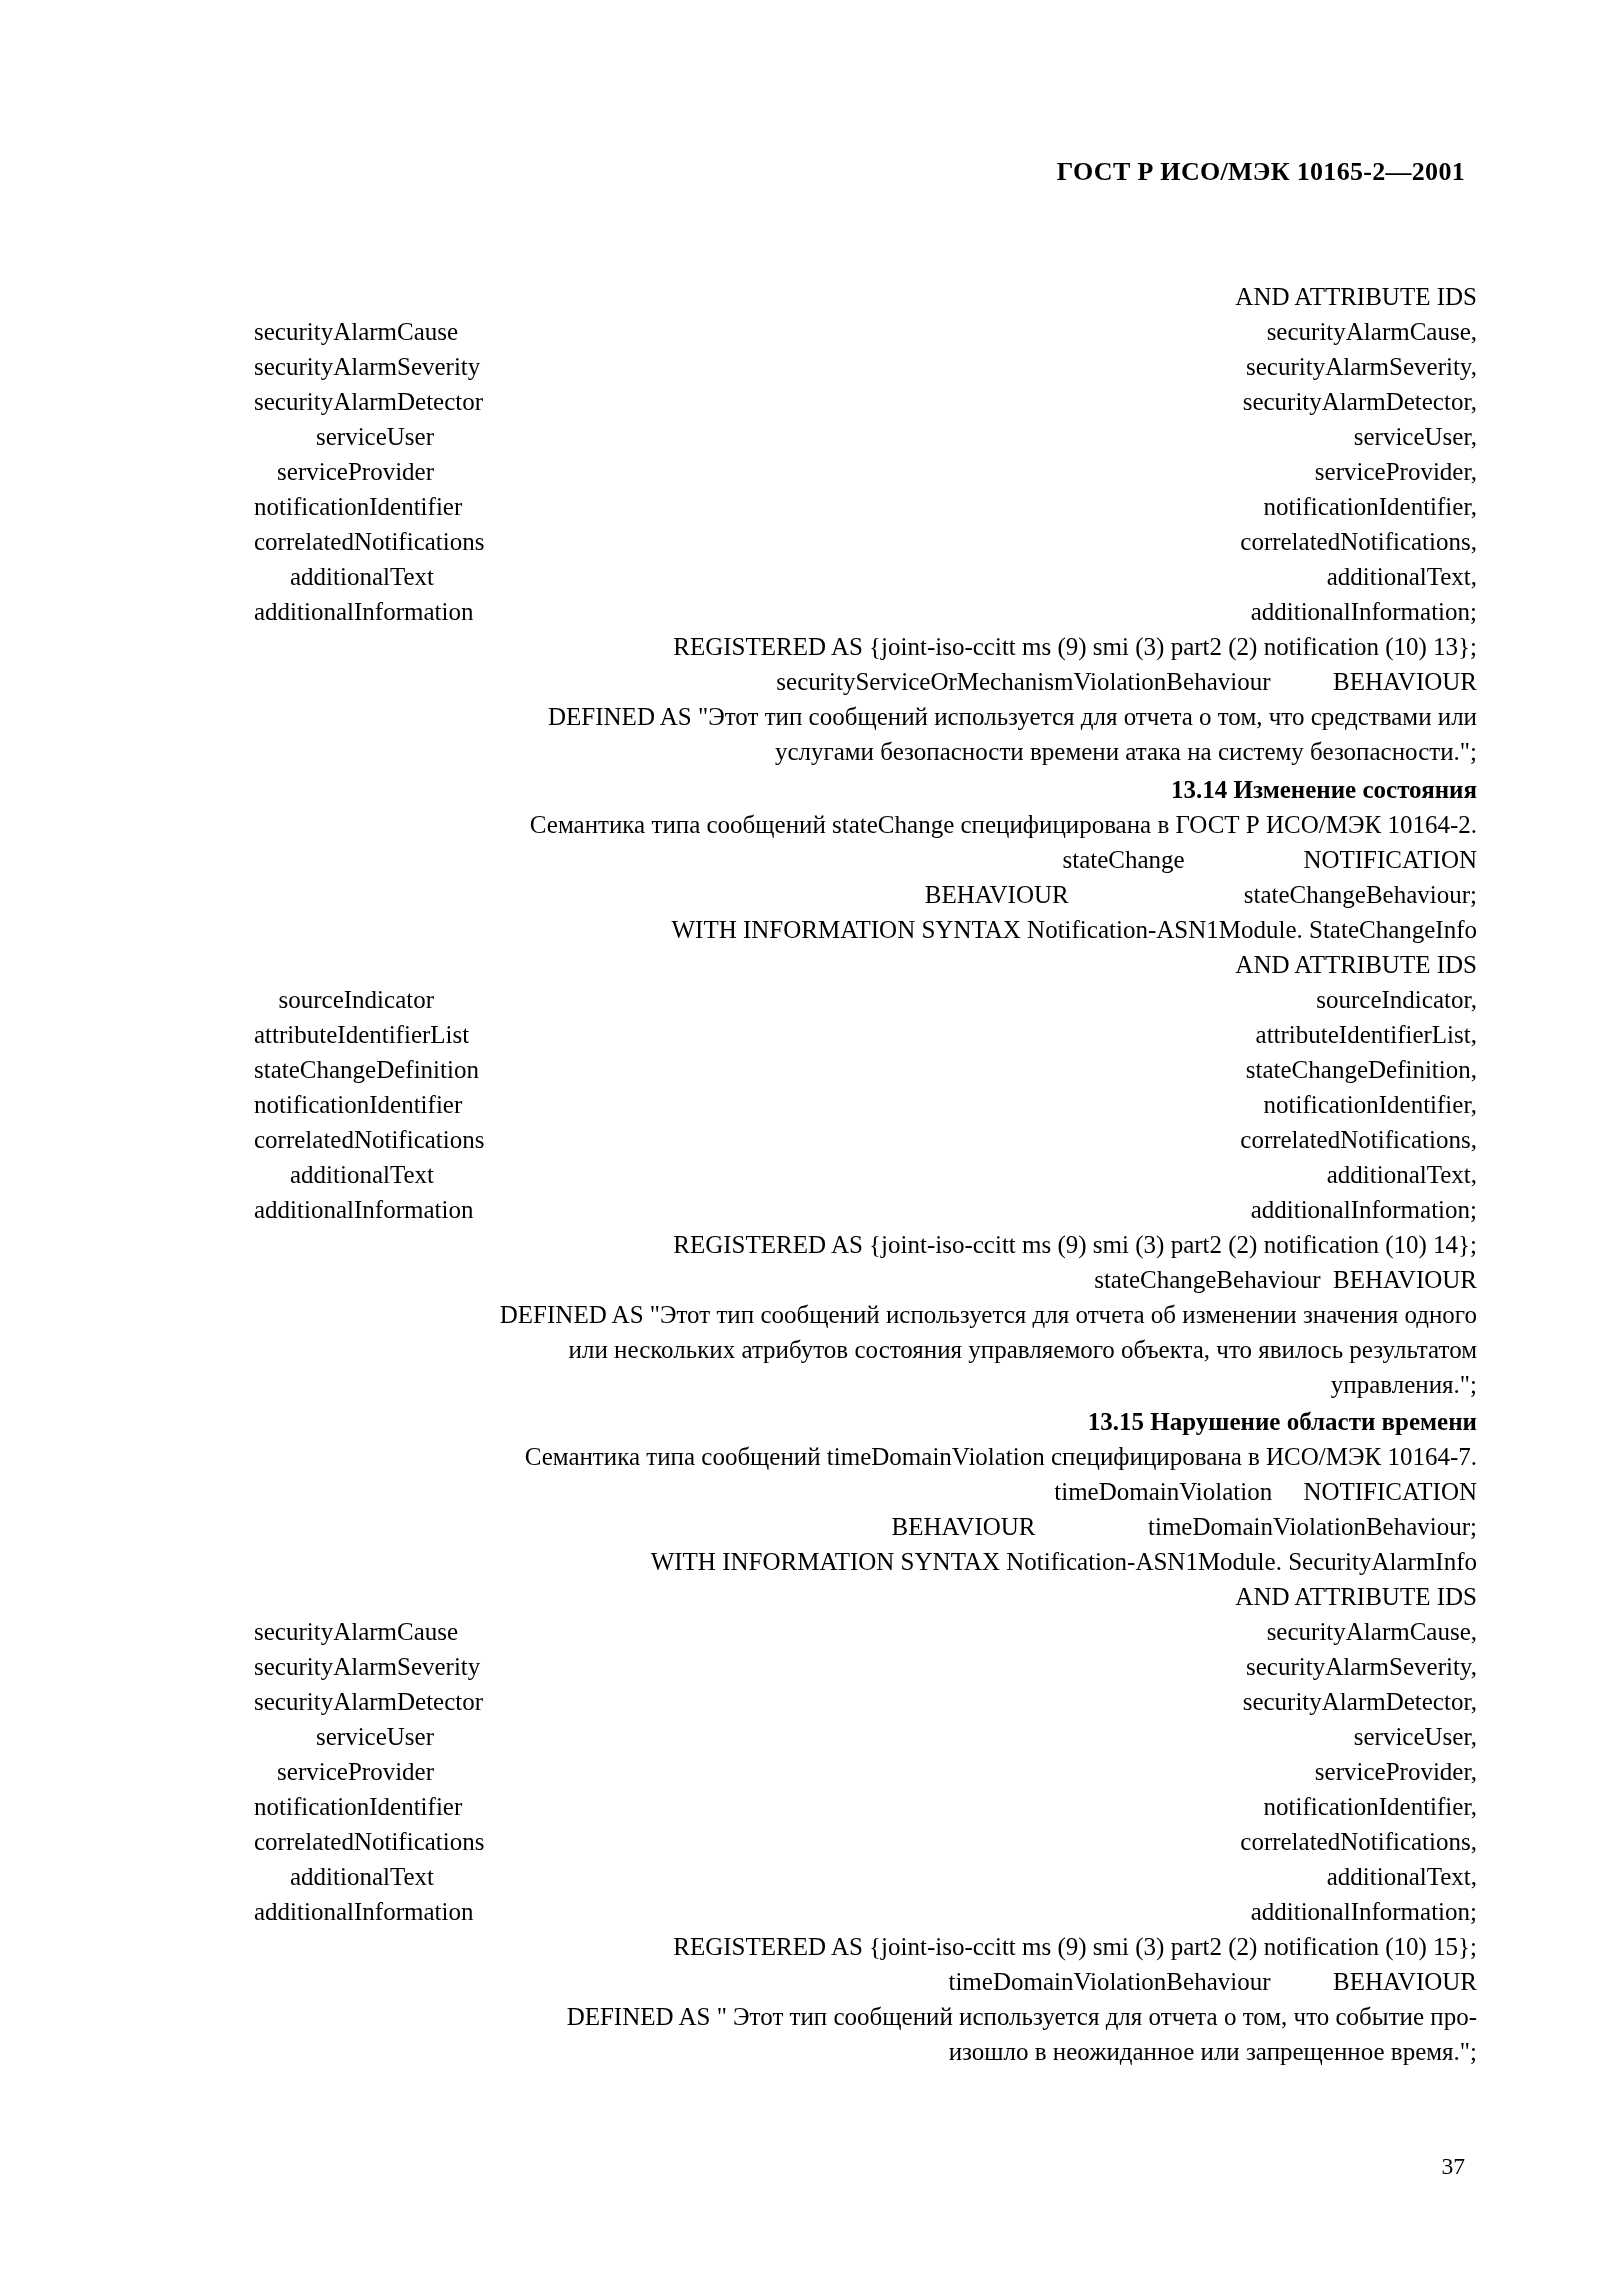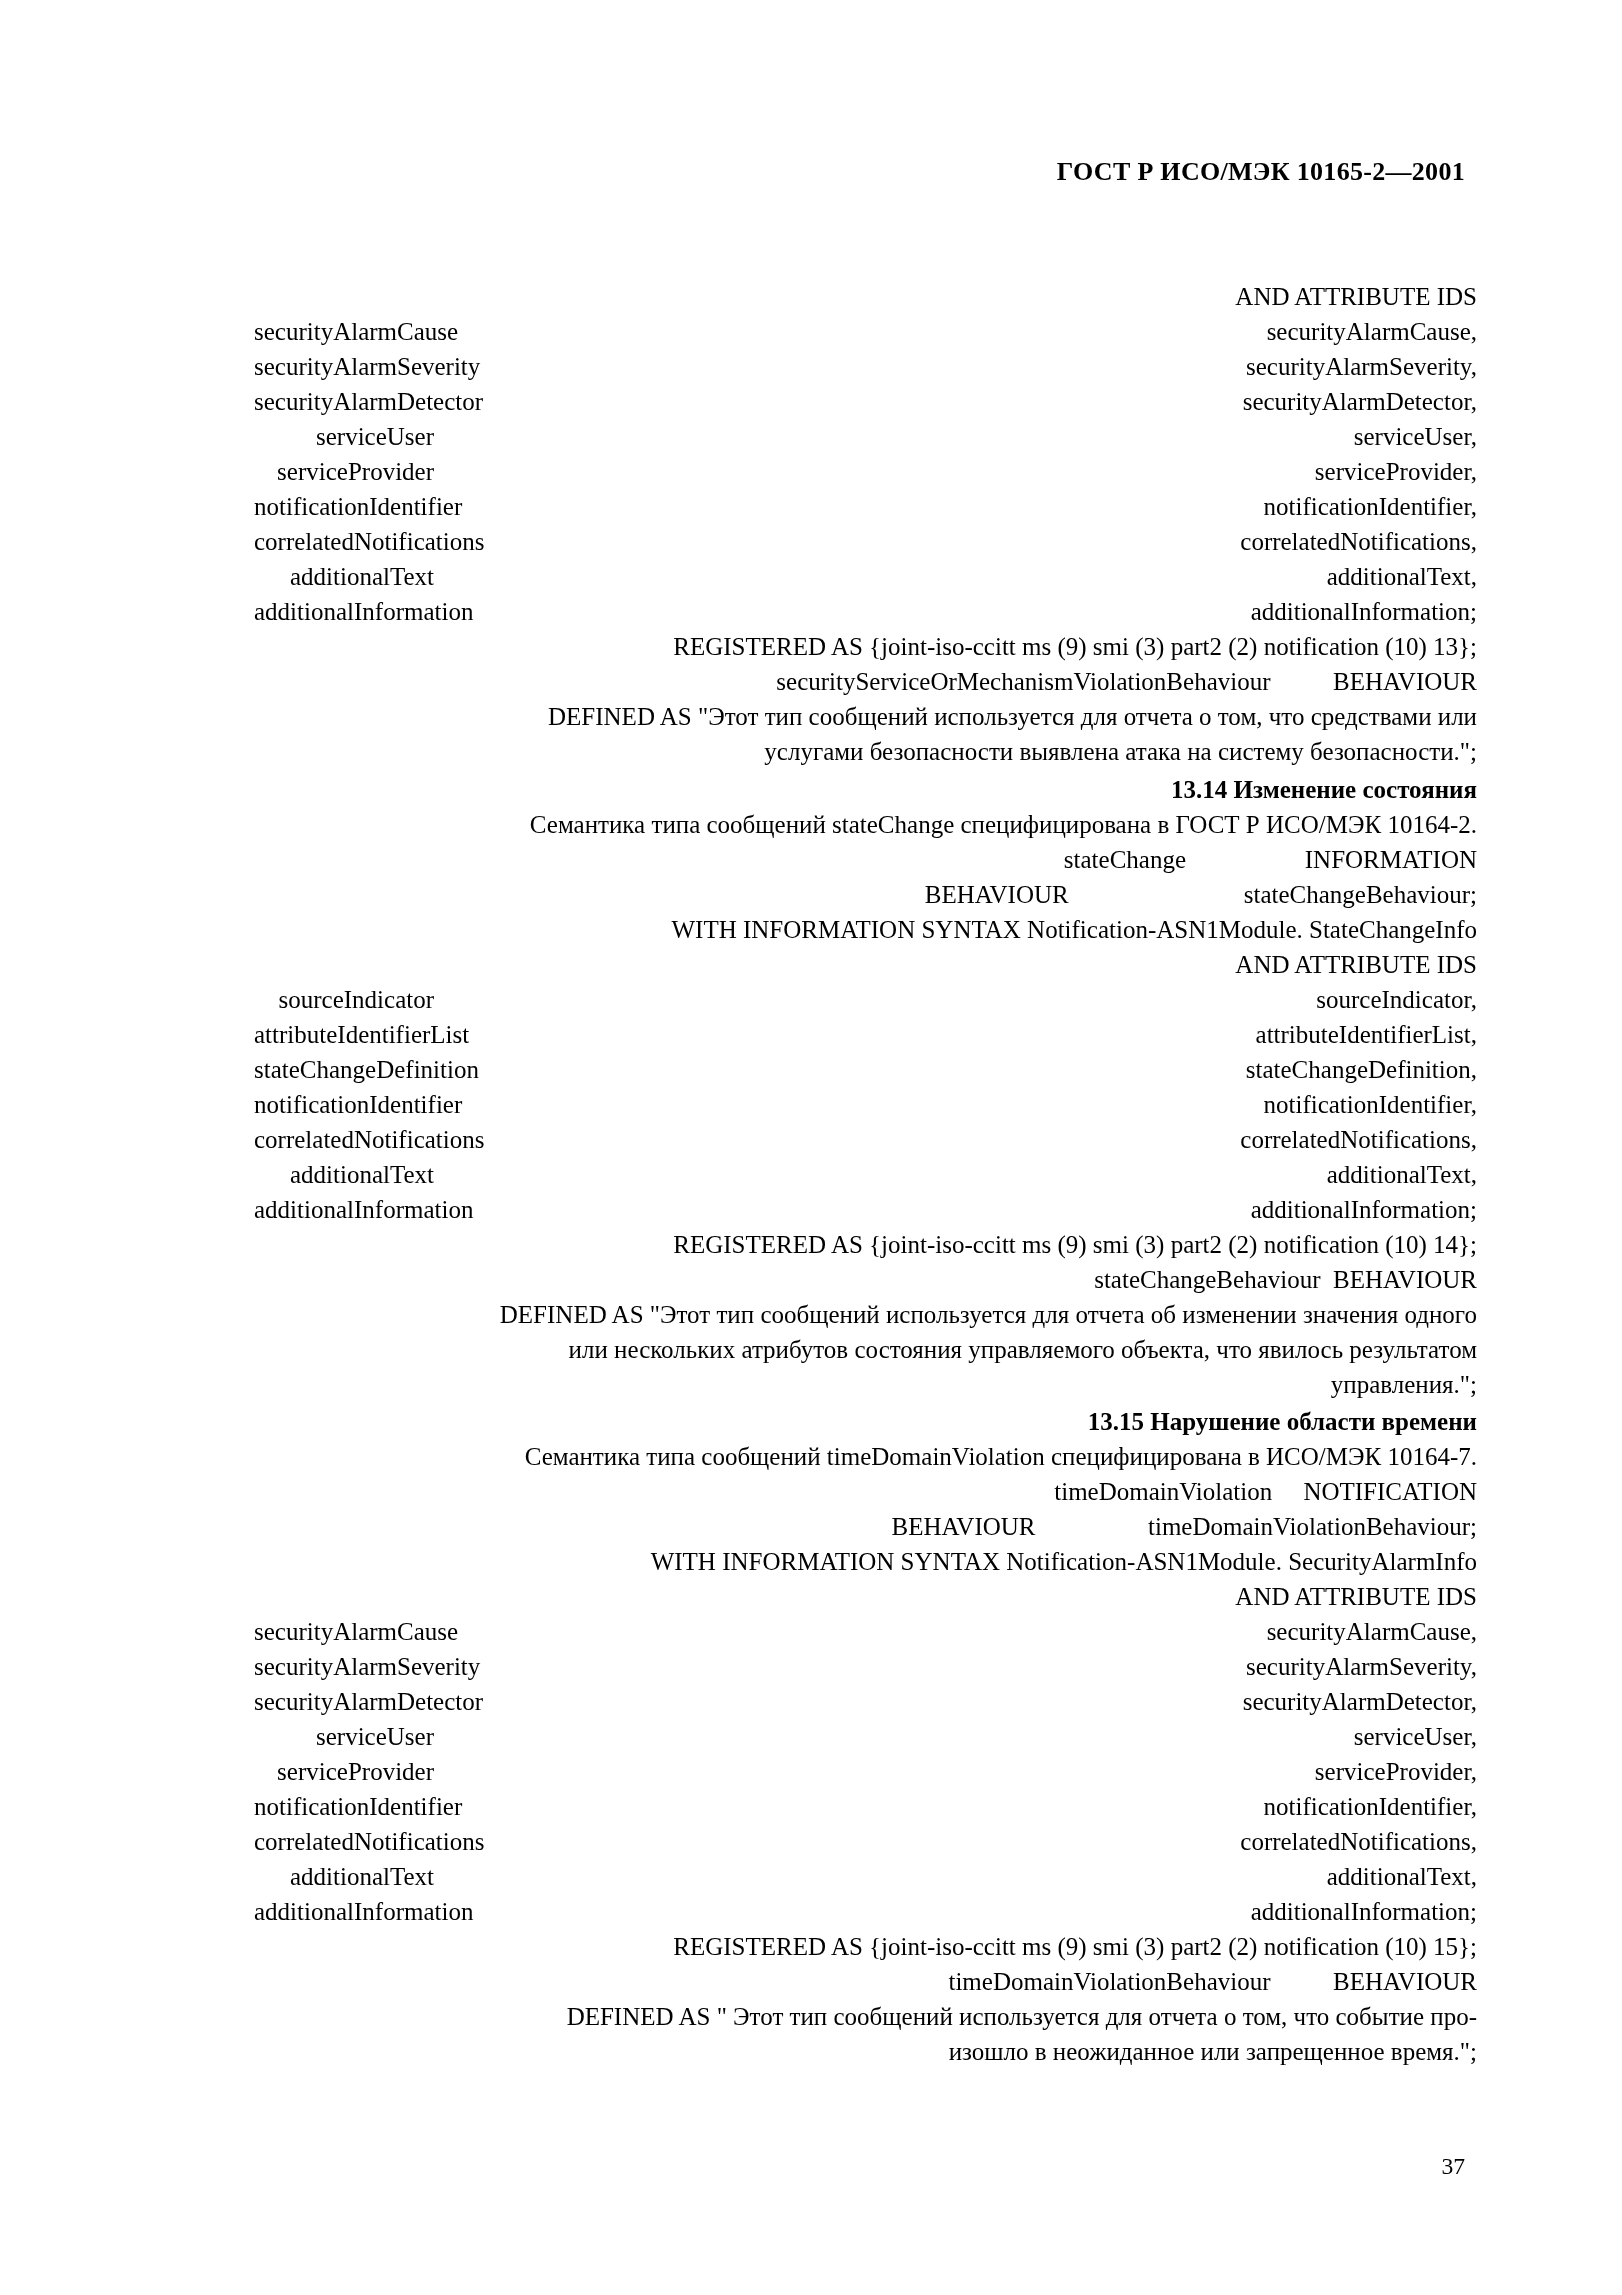--- a/index.html
+++ b/index.html
@@ -127,26 +127,26 @@
     </div>
     <div class="attr-row">
       <span class="attr-name">additionalInformation</span>
       <span class="attr-val">additionalInformation;</span>
     </div>
 
     <div class="line indent0">REGISTERED AS {joint-iso-ccitt ms (9) smi (3) part2 (2) notification (10) 13};</div>
     <div class="line indent0">securityServiceOrMechanismViolationBehaviour          BEHAVIOUR</div>
     <div class="para-def">
       <span>DEFINED AS "Этот  тип  сообщений  используется  для  отчета о том, что  средствами  или</span>
-      <span class="cont">услугами безопасности выявлена атака на систему безопасности.";</span>
+      <span class="cont">услугами безопасности времени атака на систему безопасности.";</span>
     </div>
 
     <div class="line sec-head sp-before">13.14 Изменение состояния</div>
     <div class="line indent-semantics">Семантика типа сообщений stateChange специфицирована в ГОСТ Р ИСО/МЭК 10164-2.</div>
-    <div class="line indent0">stateChange                   INFORMATION</div>
+    <div class="line indent0">stateChange                   NOTIFICATION</div>
     <div class="line indent0">  BEHAVIOUR                            stateChangeBehaviour;</div>
     <div class="line indent0">  WITH INFORMATION SYNTAX Notification-ASN1Module. StateChangeInfo</div>
     <div class="line indent1">AND ATTRIBUTE IDS</div>
 
     <div class="attr-row">
       <span class="attr-name">sourceIndicator</span>
       <span class="attr-val">sourceIndicator,</span>
     </div>
     <div class="attr-row">
       <span class="attr-name">attributeIdentifierList</span>

